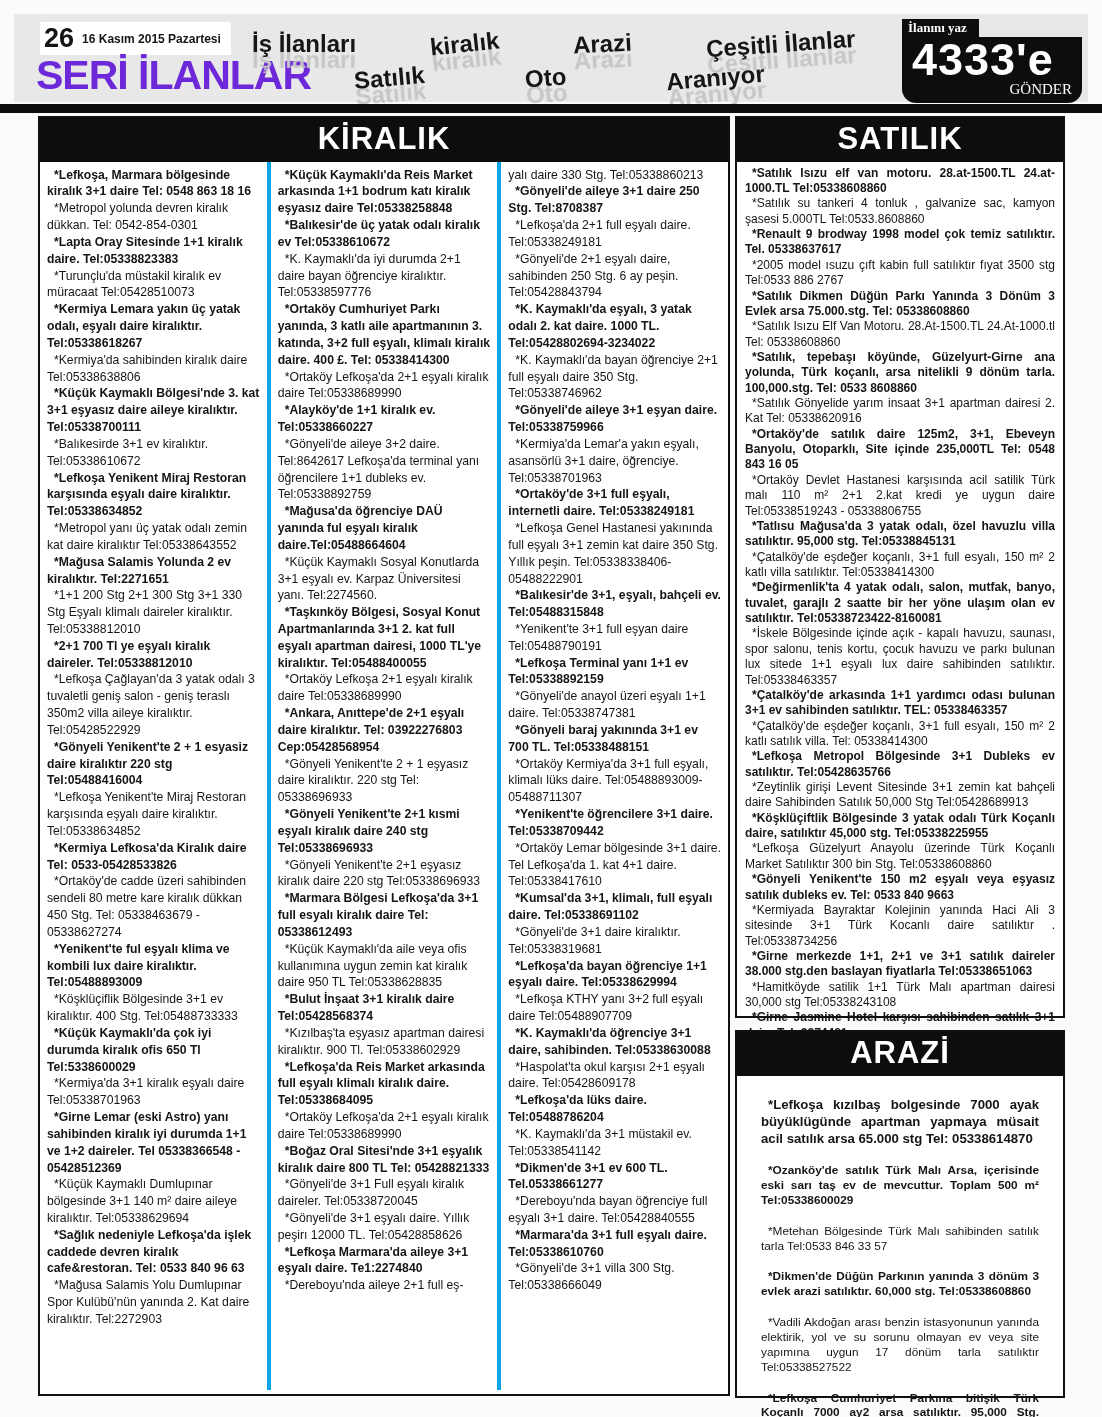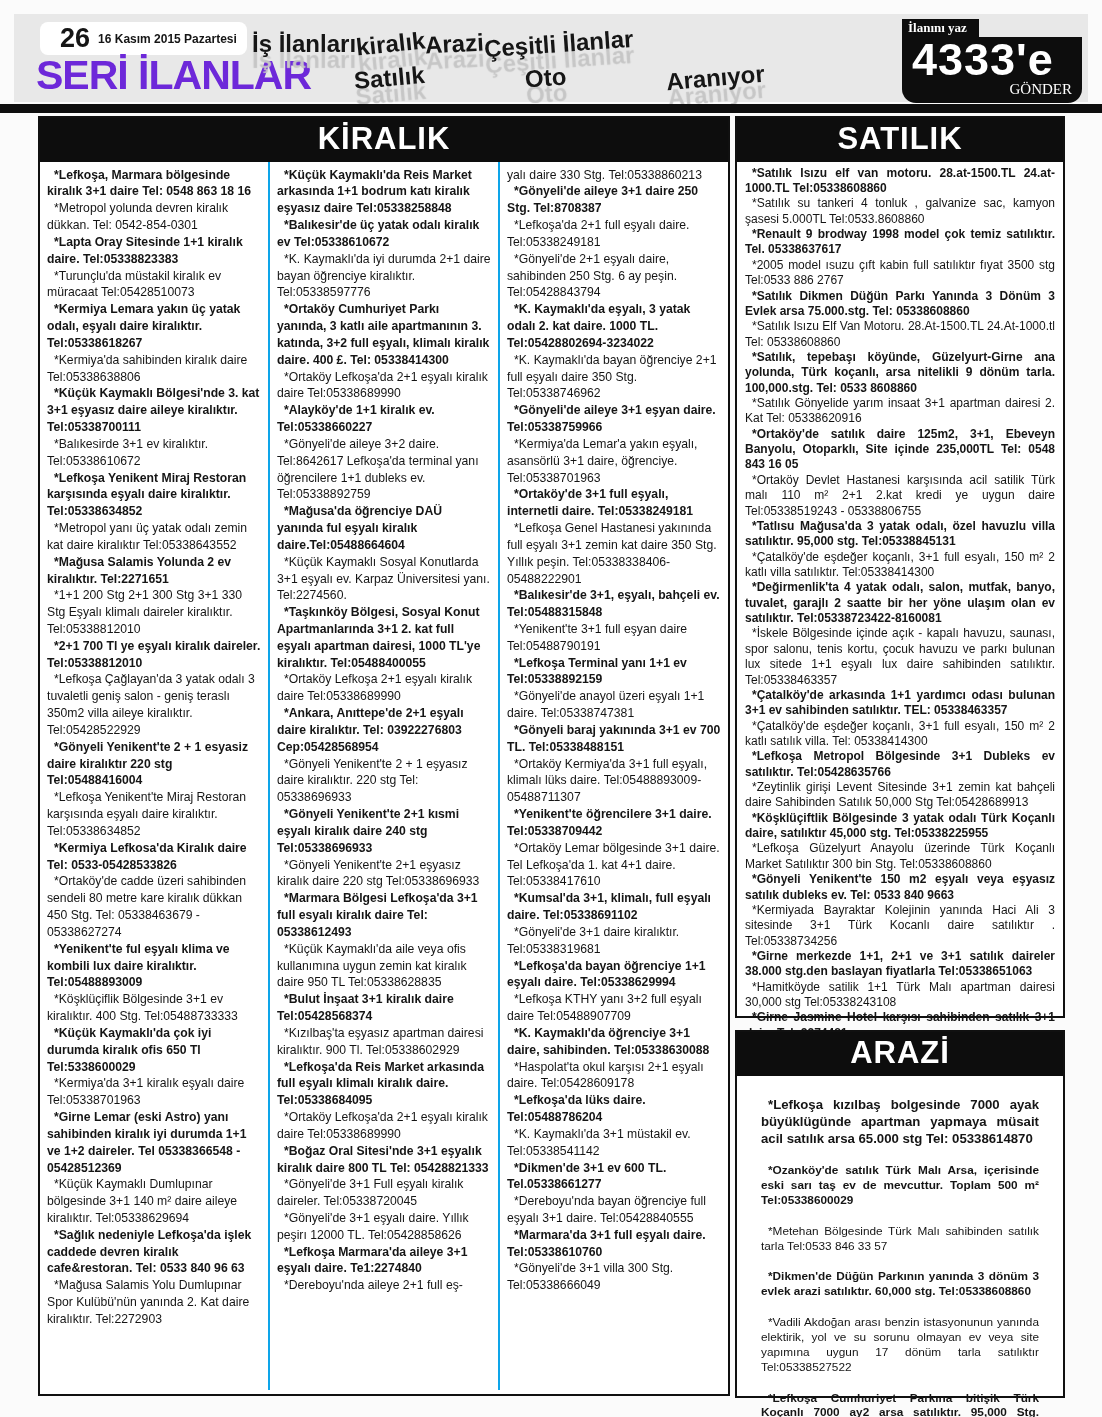--- a/index.html
+++ b/index.html
@@ -5,28 +5,28 @@
   * { box-sizing: border-box; }
   html,body { margin:0; padding:0; }
   body {
     width:1102px; height:1417px; position:relative;
     background:#fbfbfb; color:#151515;
     font-family:"Liberation Sans", sans-serif;
     overflow:hidden;
   }
   
   .header-band { position:absolute; left:14px; top:14px; width:1074px; height:88px; background:#e8e8e8; }
-  .page-box { position:absolute; left:26px; top:8px; background:#ffffff; border-radius:8px;
-              padding:3px 10px 3px 20px; display:flex; align-items:center; gap:8px; }
+  .page-box { position:absolute; left:26px; top:8px; background:#ffffff; border-radius:1px;
+              padding:3px 10px 3px 4px; display:flex; align-items:center; gap:8px; }
   .page-num { font-size:27px; font-weight:bold; line-height:1; }
   .page-date { font-size:12px; font-weight:bold; }
   .main-title { position:absolute; left:22px; top:41px; font-size:41px; font-weight:bold;
                 color:#6d28d9; line-height:1; letter-spacing:-1px; }
   .cat-row { position:absolute; display:flex; }
-  .cat-row1 { left:238px; top:16px; }
+  .cat-row1 { left:238px; top:16px; gap:74px; }
   .cat-row2 { left:340px; top:50px; gap:100px; }
   .cat { font-size:24px; font-weight:bold; color:#161616; white-space:nowrap;
          text-shadow:0 16px 1px #c6c6c6; }
   .cat-row1 .cat:nth-child(2){ transform:rotate(-6deg); }
   .cat-row1 .cat:nth-child(3){ transform:rotate(-3deg); }
   .cat-row1 .cat:nth-child(4){ transform:rotate(-4deg); }
   .cat-row2 .cat:nth-child(1){ transform:rotate(-5deg); }
   .cat-row2 .cat:nth-child(2){ transform:rotate(-4deg); }
   .cat-row2 .cat:nth-child(3){ transform:rotate(-5deg); }
   .sms-box { position:absolute; right:6px; top:4px; width:180px; }
@@ -39,21 +39,21 @@
               text-align:right; line-height:1.05; }
   .sms-note { font-size:7px; font-weight:bold; text-align:center; line-height:1.3; margin-top:2px; }
   .header-rule { position:absolute; left:0; top:104px; width:1102px; height:9px; background:#0e0e0e; }
   
   .box { position:absolute; border:2px solid #101010; background:#ffffff; }
   .section-header { background:#0d0d0d; color:#ffffff; text-align:center; font-weight:bold;
                     font-size:31px; padding:3px 0 5px; line-height:1.15; letter-spacing:1px; }
   .kiralik-box { left:38px; top:116px; width:692px; height:1280px; }
   .kiralik-cols { display:flex; height:1228px; overflow:hidden; }
   .kcol { flex:1; padding:5px 7px 0 7px; overflow:hidden; }
-  .kcol + .kcol { border-left:2px solid #0ea5e9; }
+  .kcol + .kcol { border-left:4px solid #0ea5e9; }
   .kcol .ad { margin:0; font-size:12.2px; line-height:1.38; text-indent:7px; }
   .ad.b { font-weight:bold; }
   .ad.cont { text-indent:0; }
   .satilik-box { left:735px; top:116px; width:330px; height:902px; }
   .sbody { padding:4px 8px 0; overflow:hidden; text-align:justify; }
   .satilik-box .ad { margin:0; font-size:12px; line-height:1.28; text-indent:7px; }
   .arazi-box { left:735px; top:1030px; width:330px; height:368px; }
   .arazi-box .ad { margin:16px; font-size:11.8px; line-height:1.26; text-indent:7px; }
   .arazi-box .sbody .ad:first-child { font-size:13.2px; line-height:1.3; }
 </style>

